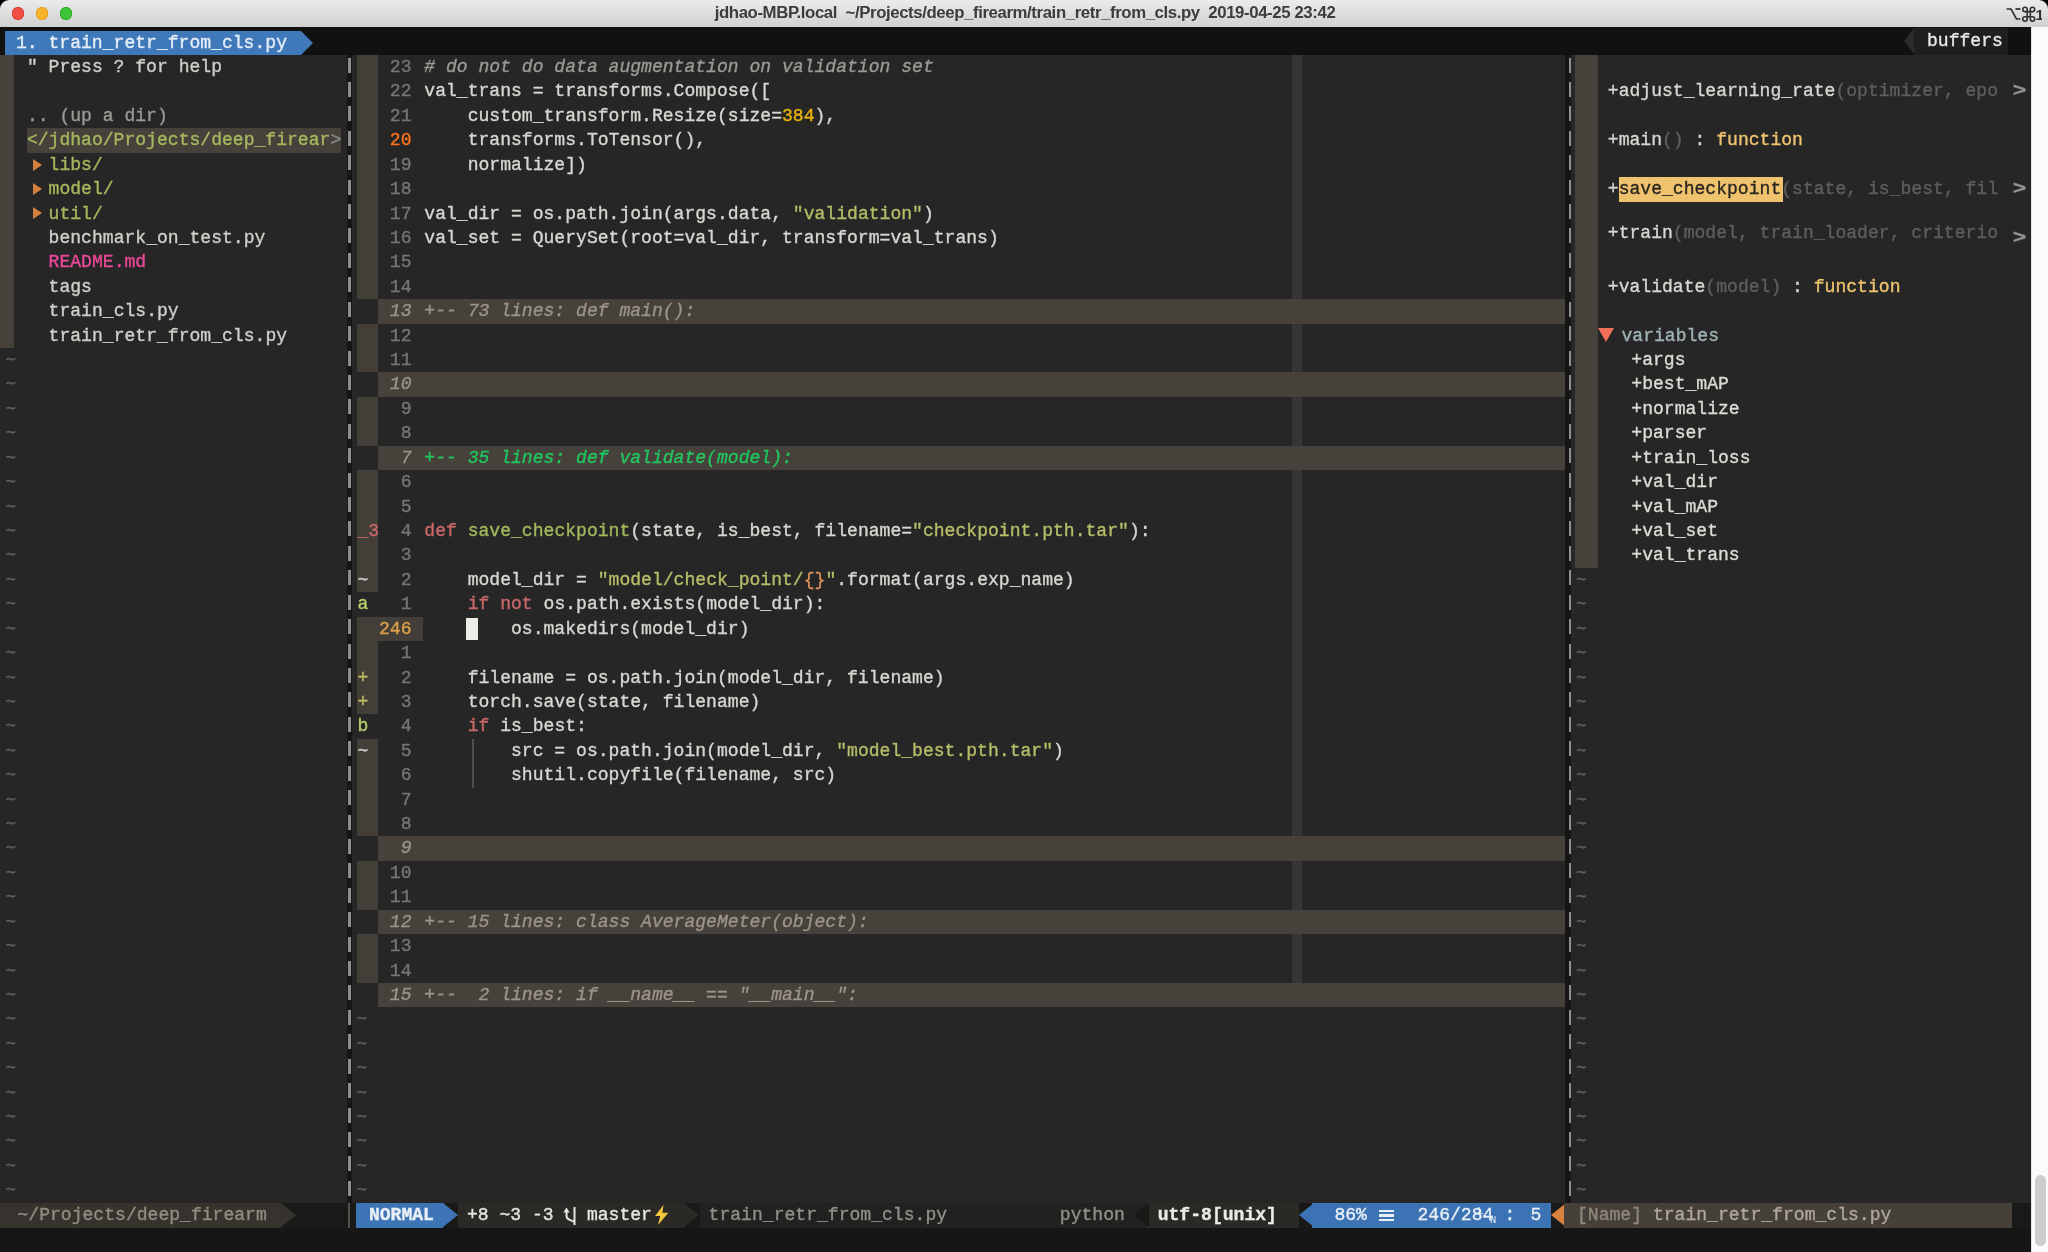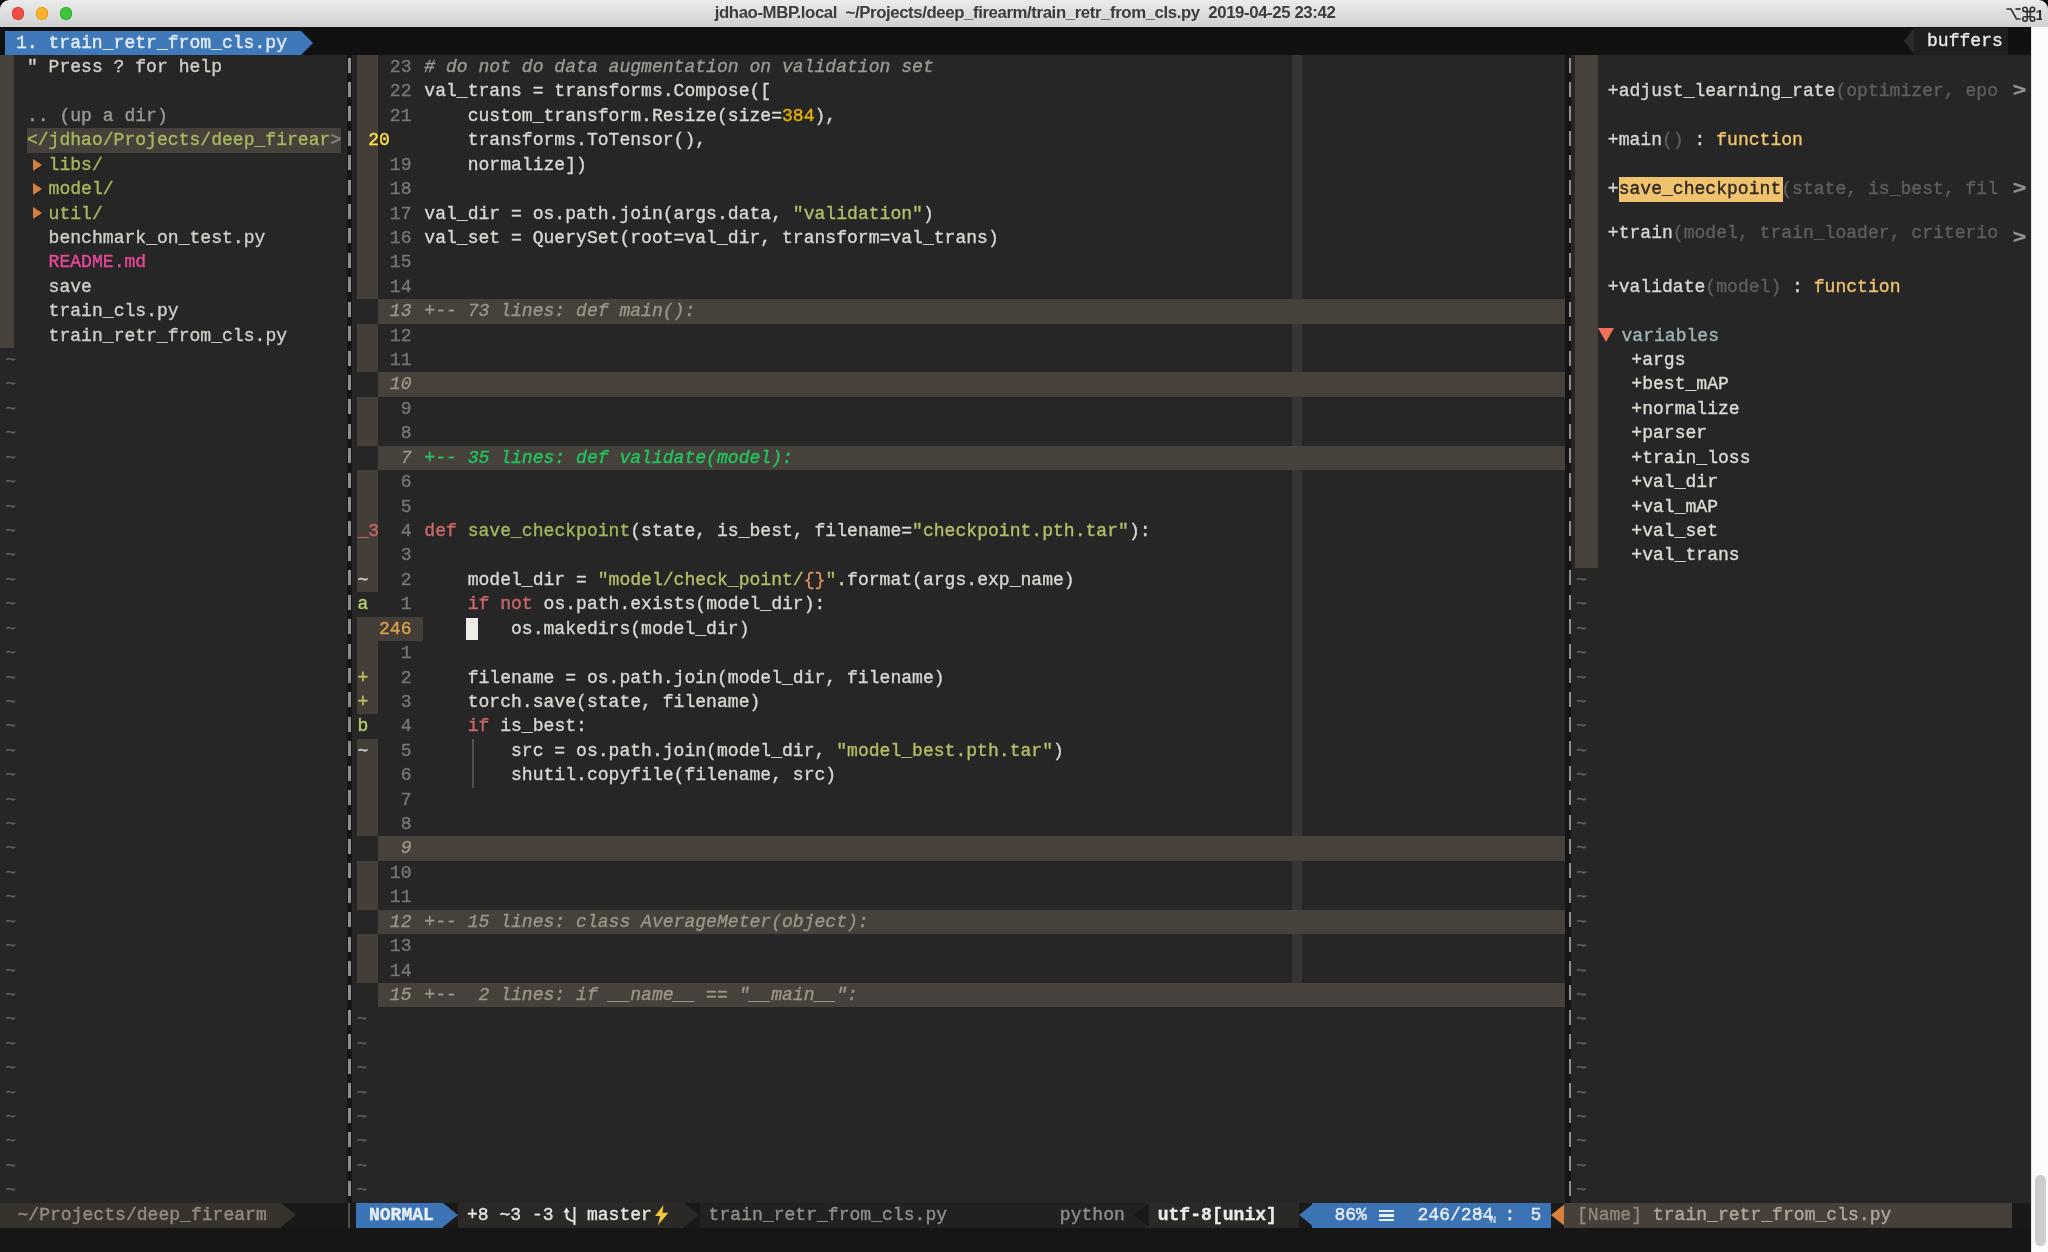--- a/index.html
+++ b/index.html
@@ -62,21 +62,21 @@
 <div style="left:48.6px;top:201.52px;">
       <span class="m"><span style="color:#a6b85e;">util/</span></span>
     </div>
 <div style="left:48.6px;top:225.94px;">
       <span class="m"><span style="color:#cfcfc9;">benchmark_on_test.py</span></span>
     </div>
 <div style="left:48.6px;top:250.36px;">
       <span class="m"><span style="color:#ec4899;">README.md</span></span>
     </div>
 <div style="left:48.6px;top:274.78px;">
-      <span class="m"><span style="color:#cfcfc9;">save</span></span>
+      <span class="m"><span style="color:#cfcfc9;">tags</span></span>
     </div>
 <div style="left:48.6px;top:299.20px;">
       <span class="m"><span style="color:#cfcfc9;">train_cls.py</span></span>
     </div>
 <div style="left:48.6px;top:323.62px;">
       <span class="m"><span style="color:#cfcfc9;">train_retr_from_cls.py</span></span>
     </div>
 <div style="left:5.2px;top:348.04px;">
       <span class="m"><span style="color:#5e5e5e;">~</span></span>
     </div>
@@ -204,21 +204,21 @@
 <div style="left:424.3px;top:79.42px;">
       <span class="m">val_trans = transforms.Compose([</span>
     </div>
 <div style="left:346.5px;top:103.84px;width:65px;text-align:right;">
       <span class="m" style="color:#767676;">21</span>
     </div>
 <div style="left:424.3px;top:103.84px;">
       <span class="m">    custom_transform.Resize(size=<span style="color:#eab308;">384</span>),</span>
     </div>
 <div style="left:346.5px;top:128.26px;width:65px;text-align:right;">
-      <span class="m" style="color:#fde047;text-align:center;">20</span>
+      <span class="m" style="color:#f97316;">20</span>
     </div>
 <div style="left:424.3px;top:128.26px;">
       <span class="m">    transforms.ToTensor(),</span>
     </div>
 <div style="left:346.5px;top:152.68px;width:65px;text-align:right;">
       <span class="m" style="color:#767676;">19</span>
     </div>
 <div style="left:424.3px;top:152.68px;">
       <span class="m">    normalize])</span>
     </div>

